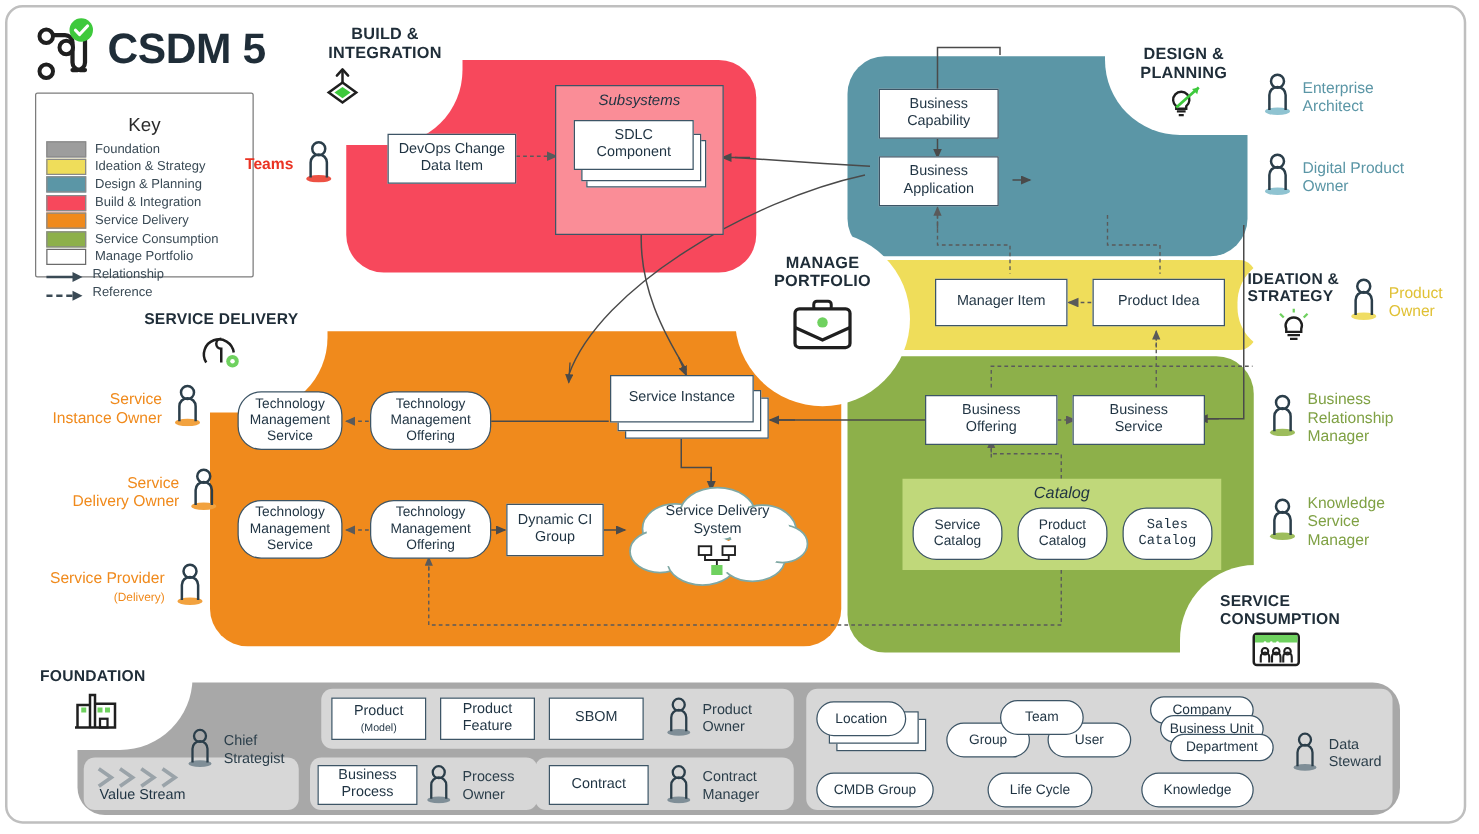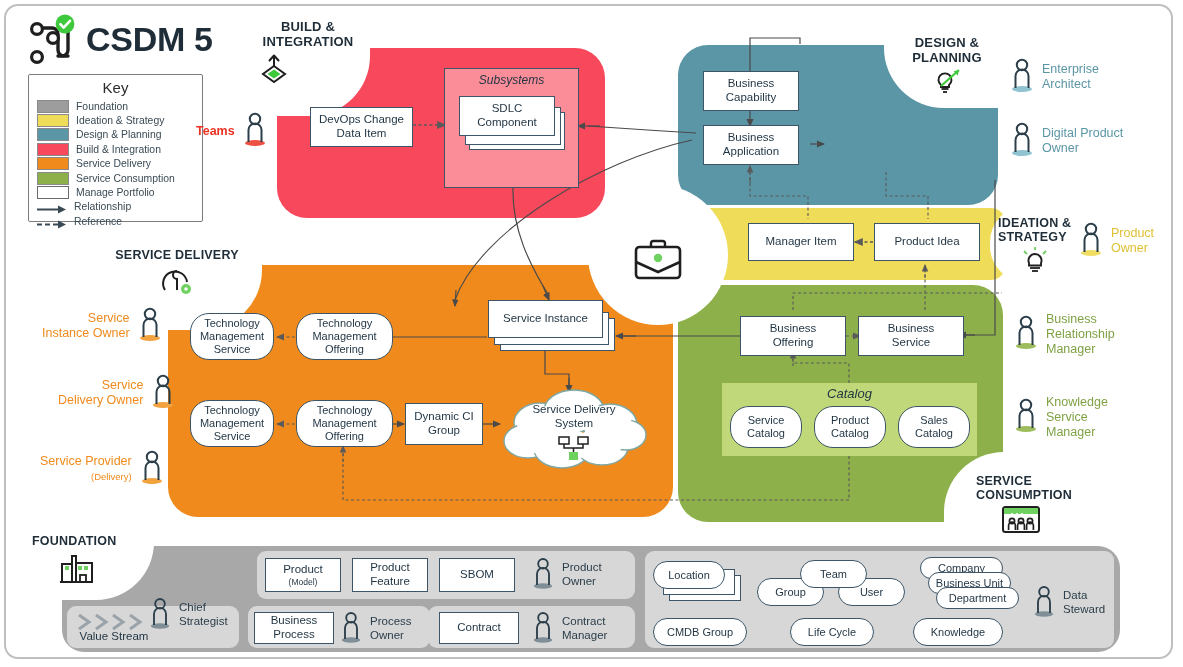--- a/index.html
+++ b/index.html
@@ -31,21 +31,21 @@
     font-weight:bold;color:#1f2d38;text-align:center;line-height:1.12;
     letter-spacing:.2px;
   }
   
   .persona{display:flex;align-items:center;gap:7px;}
   .persona .ptxt{font-size:12.5px;line-height:1.18;}
   .psn-svg{flex:0 0 auto;}
   
   #key{
     border:1.4px solid #7c7c7c;background:#fff;border-radius:2px;
-    padding:4px 8px 7px 8px;
+    padding:17px 8px 7px 8px;
   }
   #key .ktitle{text-align:center;font-size:15px;color:#2b2b2b;margin-bottom:3px;}
   #key .krow{display:flex;align-items:center;gap:7px;height:14.4px;}
   #key .sw{width:30px;height:11px;border:1px solid #8a8a8a;flex:0 0 auto;}
   #key .klab{font-size:10.4px;color:#3a4a55;white-space:nowrap;}
   #key .linewrap{width:30px;height:11px;flex:0 0 auto;}
   
   .stackbg{background:#fff;border:1.6px solid #3d5566;}
   
   #wires{position:absolute;left:0;top:0;width:1183px;height:667px;pointer-events:none;}
@@ -301,20 +301,24 @@
         <circle cx="13" cy="7" r="5.2" fill="none" stroke="#2b3e4a" stroke-width="2"></circle>
         <path d="M6.5,30 L6.5,18 a6.5,6.5 0 0 1 13,0 L19.5,30" fill="none" stroke="#2b3e4a" stroke-width="2"></path>
       </svg>
     </span>
     <span class="ptxt" style="color:#5b96a6;">
       <span>Digital Product</span><br>
       <span>Owner</span>
     </span>
   </div>
 
+  <div class="abs secttl ttl-md" style="left:602px;top:203px;width:112px;">
+    <div>MANAGE</div>
+    <div>PORTFOLIO</div>
+  </div>
   <div class="abs" style="left:632px;top:238px;">
     <svg width="52" height="44" viewBox="0 0 52 44">
       <rect x="19" y="3" width="14" height="7" rx="2.5" fill="none" stroke="#1f1f1f" stroke-width="2.4"></rect>
       <rect x="4" y="9" width="44" height="31" rx="3.5" fill="#fff" stroke="#1f1f1f" stroke-width="2.6"></rect>
       <circle cx="26" cy="20" r="4.2" fill="#6fd15f"></circle>
       <path d="M19,31 a7,7 0 0 1 14,0 z" fill="#6fd15f"></path>
       <path d="M4,24 L26,34 L48,24" fill="#fff" stroke="#1f1f1f" stroke-width="2.6"></path>
     </svg>
   </div>
 
@@ -522,21 +526,21 @@
       <span>Service</span><br>
       <span>Catalog</span>
     </span>
   </div>
   <div class="abs ebox sm" style="left:814px;top:406px;width:72px;height:42px;">
     <span>
       <span>Product</span><br>
       <span>Catalog</span>
     </span>
   </div>
-  <div class="abs ebox sm" style="left:898px;top:406px;width:72px;height:42px;">
+  <div class="abs ebox sm" style="left:898px;top:406px;width:72px;height:42px;font-family:Liberation Mono, monospace;">
     <span>
       <span>Sales</span><br>
       <span>Catalog</span>
     </span>
   </div>
 
   <div class="abs persona" style="left:1013px;top:312px;">
     <span class="psn-svg">
       <svg width="26" height="34" viewBox="0 0 26 34">
         <ellipse cx="13" cy="31" rx="10" ry="3" fill="#9dbd5c"></ellipse>
@@ -610,21 +614,21 @@
     <svg width="74" height="20" viewBox="0 0 74 20">
       <g fill="none" stroke="#9aa3a9" stroke-width="3">
         <path d="M3,3 L13,10 L3,17"></path>
           <path d="M20,3 L30,10 L20,17"></path>
         <path d="M37,3 L47,10 L37,17"></path>
           <path d="M54,3 L64,10 L54,17"></path>
       </g>
     </svg>
   </div>
   <div class="abs" style="left:72px;top:630px;width:84px;text-align:center;font-size:11.5px;color:#1f3342;">Value Stream</div>
-  <div class="abs persona" style="left:148px;top:597px;">
+  <div class="abs persona" style="left:148px;top:582px;">
     <span class="psn-svg">
       <svg width="24" height="32" viewBox="0 0 26 34">
         <ellipse cx="13" cy="31" rx="10" ry="3" fill="#7f8e97"></ellipse>
         <circle cx="13" cy="7" r="5.2" fill="none" stroke="#2b3e4a" stroke-width="2"></circle>
         <path d="M6.5,30 L6.5,18 a6.5,6.5 0 0 1 13,0 L19.5,30" fill="none" stroke="#2b3e4a" stroke-width="2"></path>
       </svg>
     </span>
     <span class="ptxt" style="color:#2b3e4a;font-size:11.5px;">
       <span>Chief</span><br>
       <span>Strategist</span>

